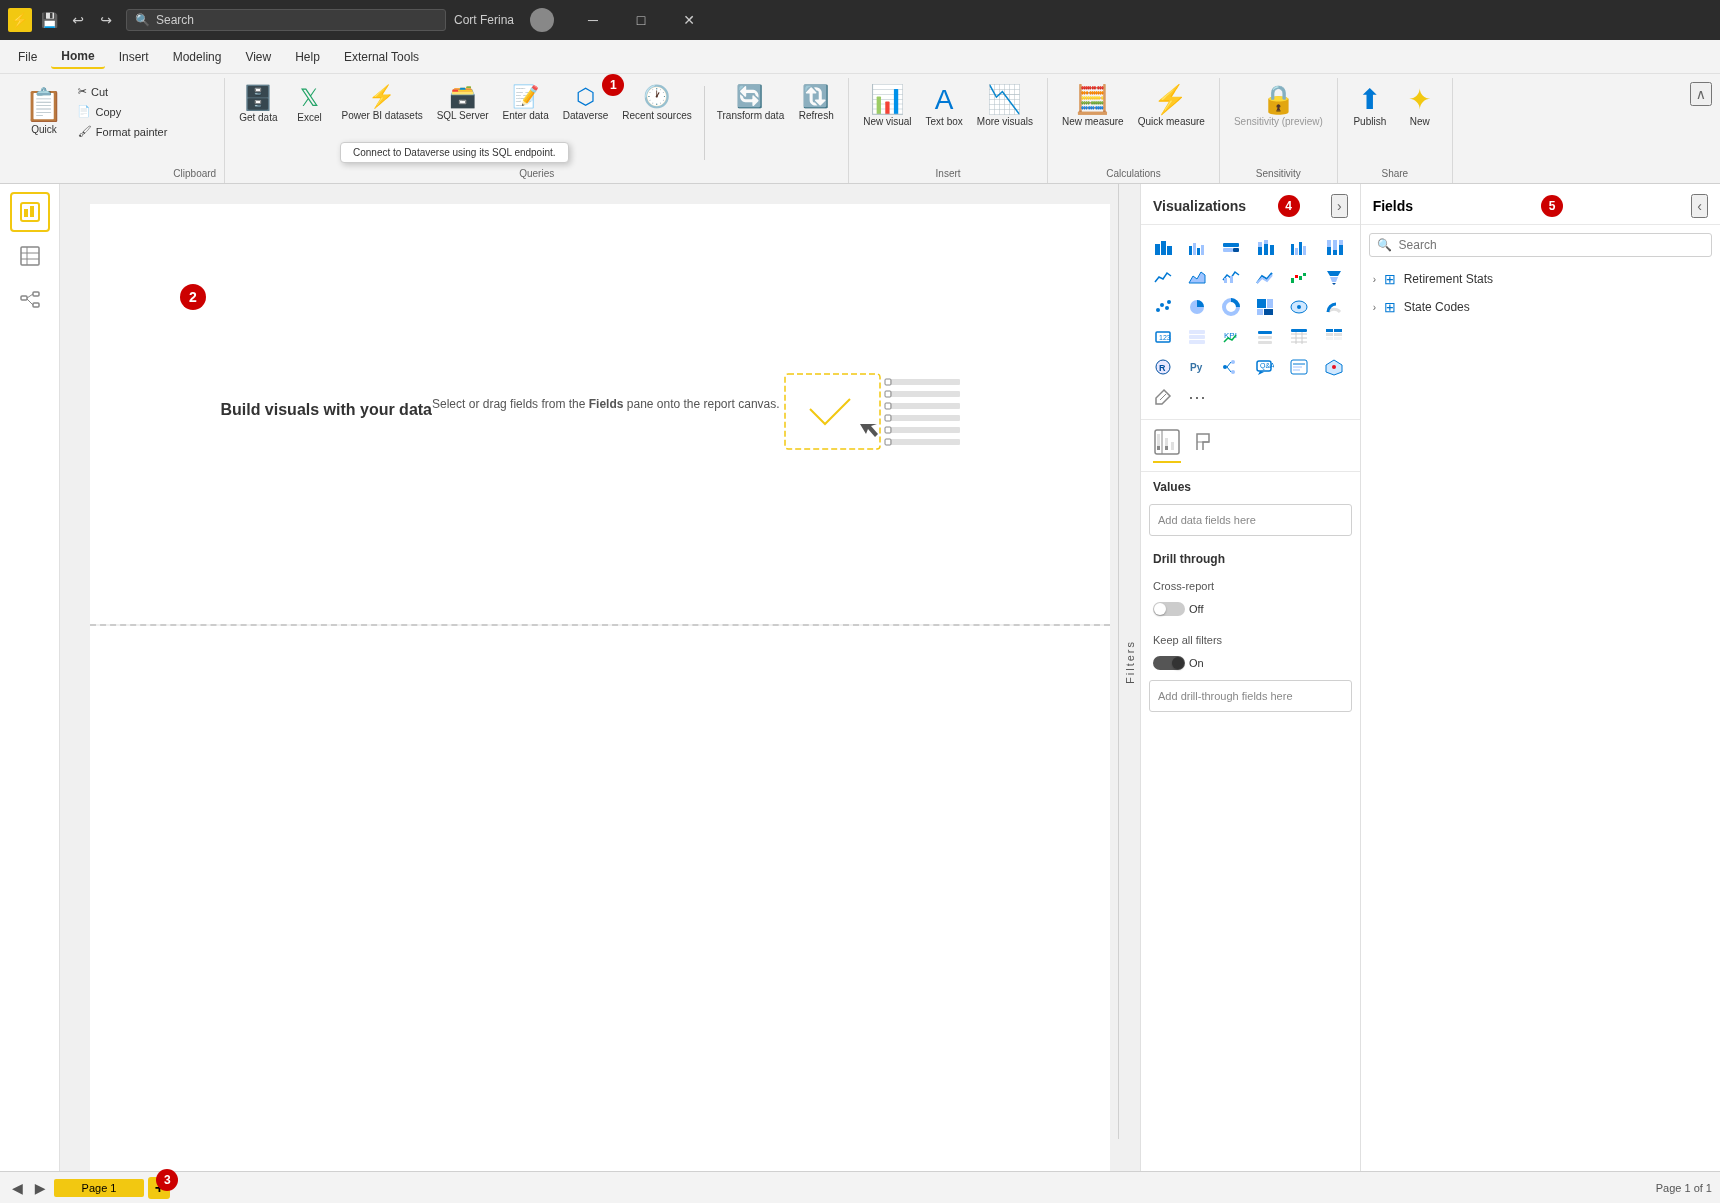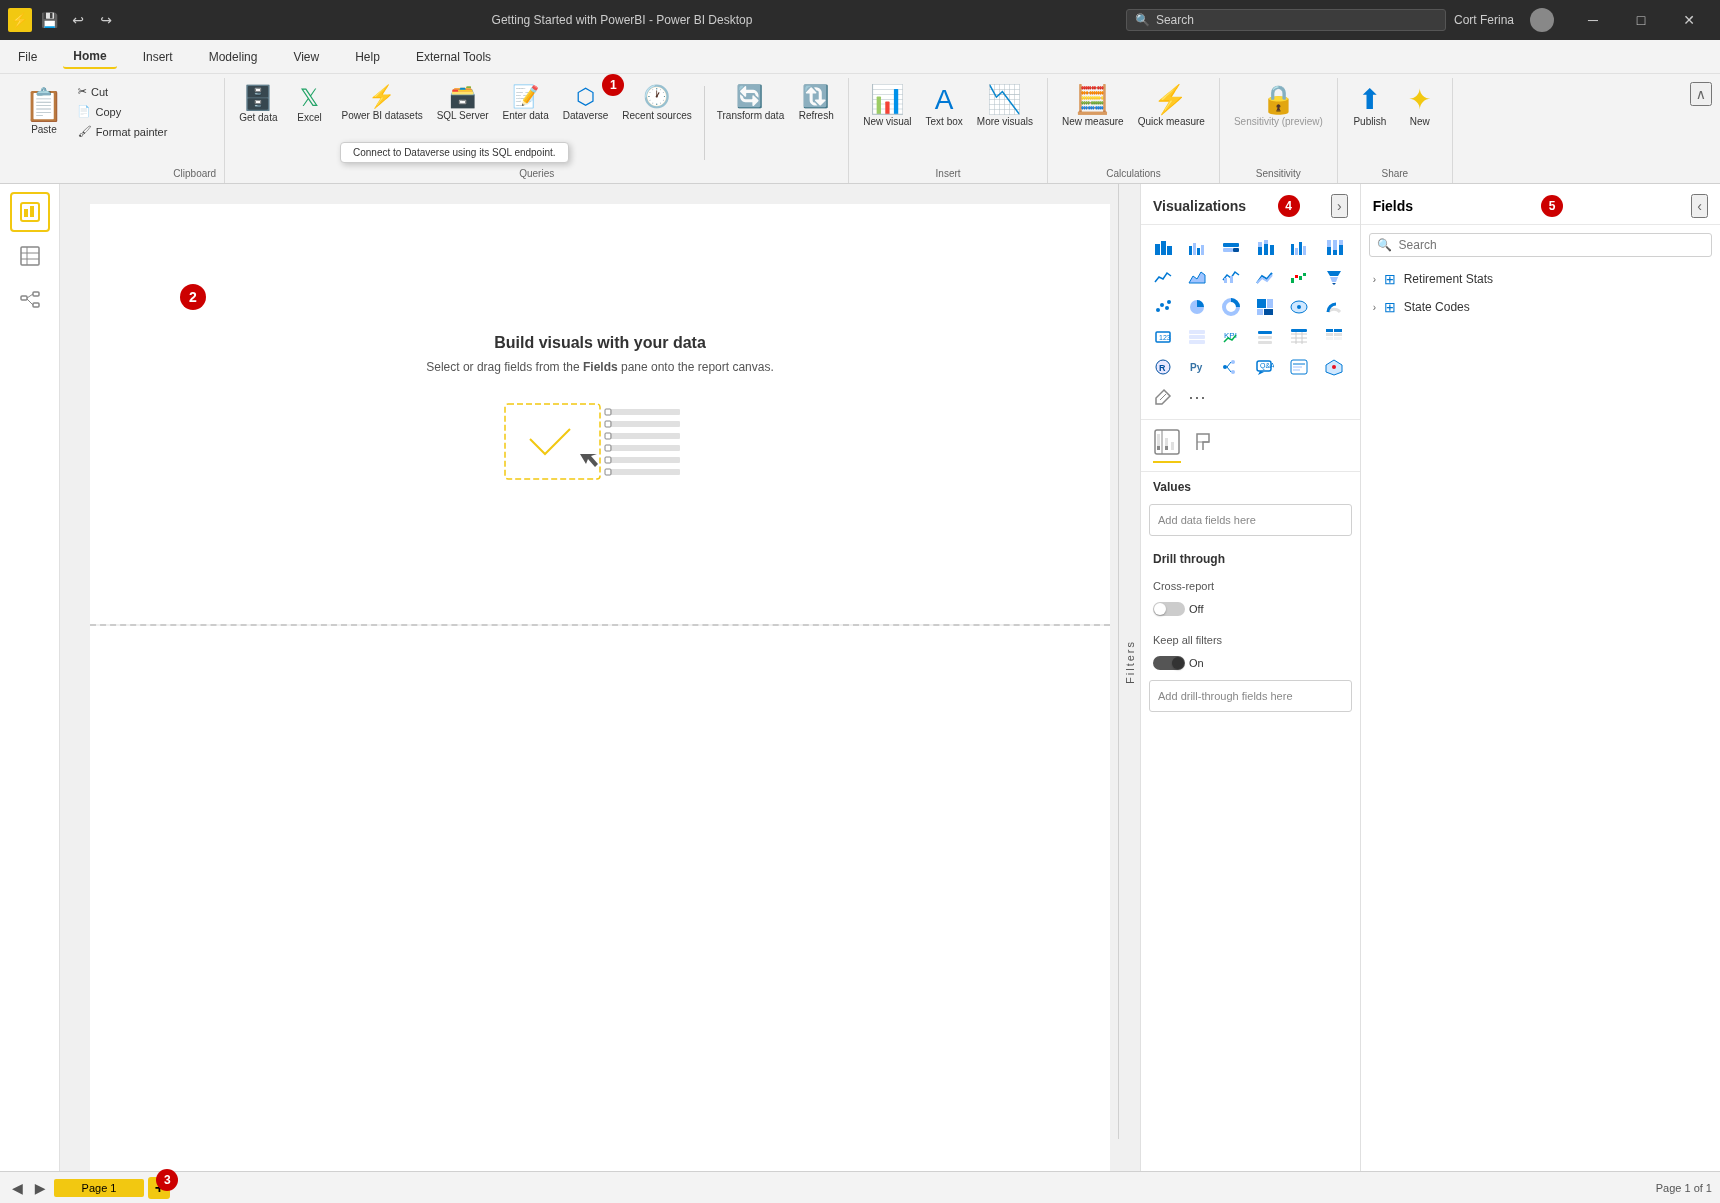--- a/index.html
+++ b/index.html
@@ -38,21 +38,21 @@
     .wc-btn { width: 46px; height: 30px; background: none; border: none; color: #ccc; font-size: 14px; cursor: pointer; display: flex; align-items: center; justify-content: center; }
 
     
     .menu-bar {
       background: #f3f3f3;
       height: 34px;
       display: flex;
       align-items: center;
       padding: 0 8px;
       border-bottom: 1px solid #e0e0e0;
-      gap: 16px;
+      gap: 4px;
     }
     .menu-item {
       padding: 4px 10px;
       cursor: pointer;
       font-size: 12px;
       border-radius: 3px;
       color: #333;
     }
     .menu-item.active { border-bottom: 2px solid #f2c811; font-weight: 600; }
 
@@ -353,21 +353,20 @@
 
 <div class="title-bar">
   <div class="title-bar-left">
     <div class="title-bar-icon">⚡</div>
     <div class="title-bar-controls">
       <button class="tb-btn">💾</button>
       <button class="tb-btn">↩</button>
       <button class="tb-btn">↪</button>
     </div>
   </div>
-  <span class="title-text">Getting Started with PowerBI - Power BI Desktop</span>
   <div class="search-bar-title">
     <span>🔍</span>
     <span>Search</span>
   </div>
   <div class="user-area">
     <span>Cort Ferina</span>
     <div class="user-avatar"></div>
   </div>
   <div class="window-controls">
     <button class="wc-btn">─</button>
@@ -384,21 +383,21 @@
   <span class="menu-item">View</span>
   <span class="menu-item">Help</span>
   <span class="menu-item">External Tools</span>
 </div>
 
 <div class="ribbon">
 
   <div class="ribbon-group" style="flex-direction:row;align-items:stretch;">
     <div style="display:flex;flex-direction:column;align-items:center;padding:4px 8px;cursor:pointer;">
       <span style="font-size:32px;">📋</span>
-      <span style="font-size:10px;color:#333;">Paste</span>
+      <span style="font-size:10px;color:#333;">Quick</span>
     </div>
     <div class="small-btns">
       <button class="ribbon-btn-small">✂ <span>Cut</span></button>
       <button class="ribbon-btn-small">📄 <span>Copy</span></button>
       <button class="ribbon-btn-small">🖌 <span>Format painter</span></button>
     </div>
     <span class="ribbon-group-label" style="align-self:flex-end;">Clipboard</span>
   </div>
 
   <div class="ribbon-group">
@@ -539,21 +538,21 @@
   </div>
 
   <div style="flex:1;display:flex;flex-direction:column;position:relative;overflow:hidden;">
 
     <div class="badge" style="top:100px;left:120px;width:26px;height:26px;">2</div>
 
     <div style="position:absolute;right:0;top:0;bottom:32px;width:22px;background:#f0f0f0;border-left:1px solid #d0d0d0;display:flex;align-items:center;justify-content:center;z-index:5;">
       <span style="writing-mode:vertical-rl;transform:rotate(180deg);font-size:11px;color:#555;letter-spacing:2px;">Filters</span>
     </div>
 
-    <div style="margin:20px 30px 0;background:white;position:relative;display:flex;align-items:center;justify-content:center;flex-direction:column;height:420px;">
+    <div style="margin:20px 30px 0;background:white;position:relative;display:flex;align-items:center;justify-content:center;height:420px;">
       <div style="font-size:16px;font-weight:600;color:#333;margin-bottom:8px;">Build visuals with your data</div>
       <div style="font-size:12px;color:#555;margin-bottom:20px;">
         Select or drag fields from the <strong>Fields</strong> pane onto the report canvas.
       </div>
 
       <svg class="canvas-svg" viewBox="0 0 200 90">
 
         <rect x="5" y="5" width="95" height="75" rx="3" fill="none" stroke="#f2c811" stroke-width="1.5" stroke-dasharray="6,3"></rect>
 
         <polyline points="30,40 45,55 70,30" fill="none" stroke="#f2c811" stroke-width="2"></polyline>

